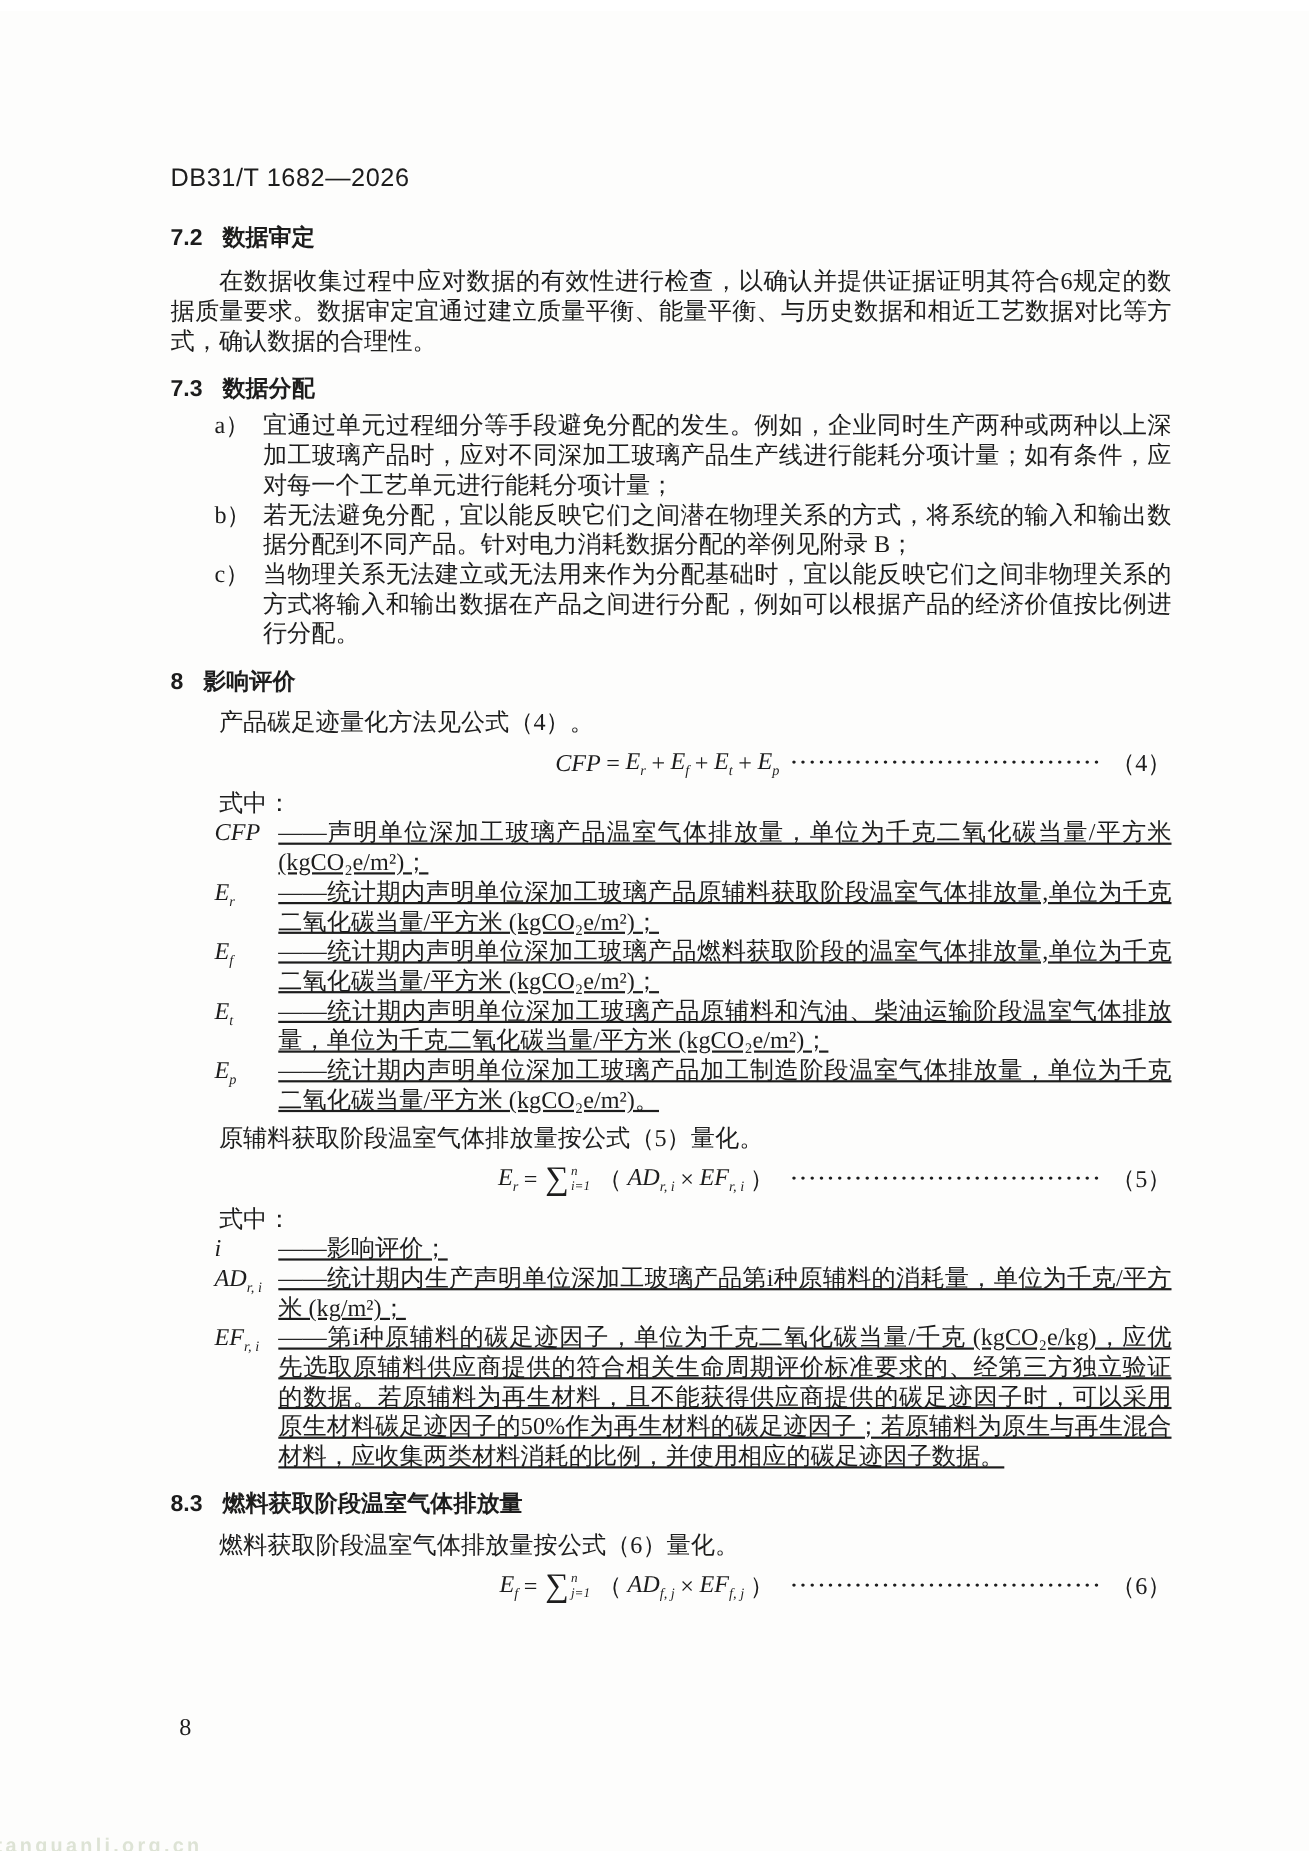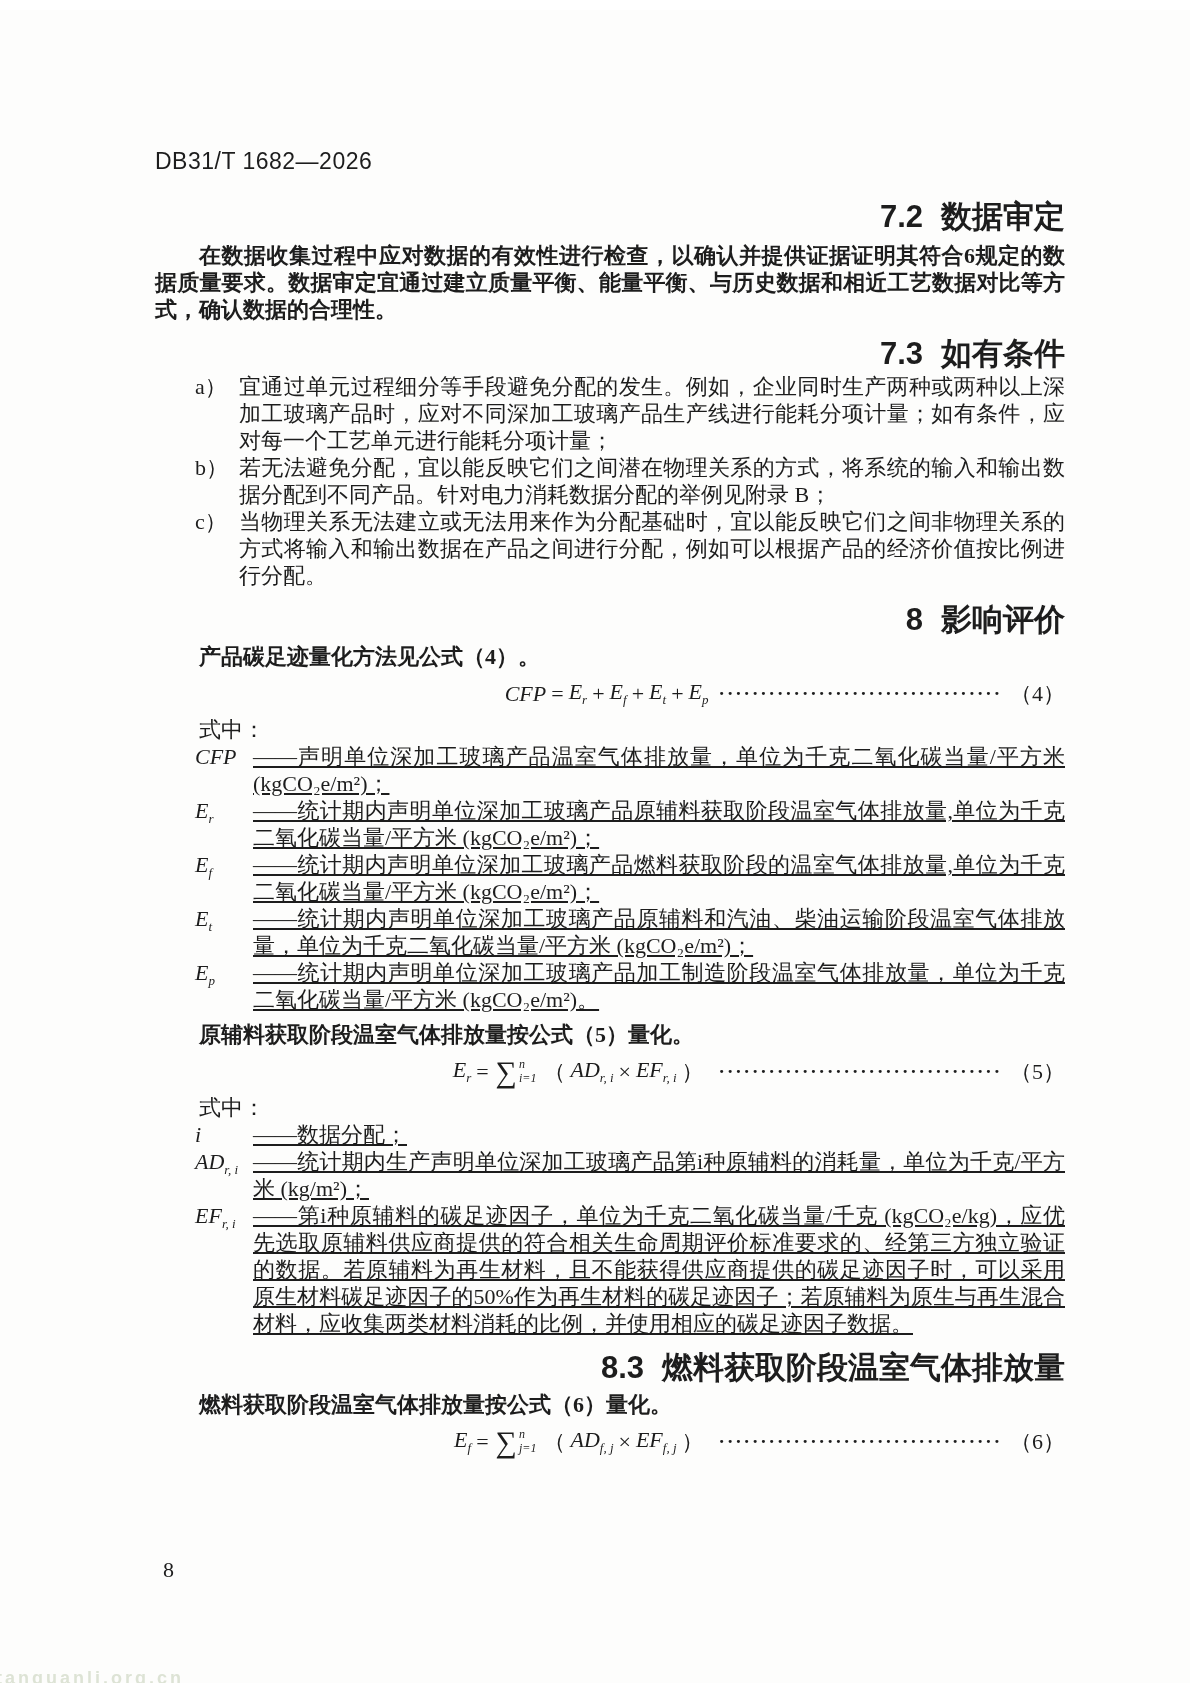--- a/index.html
+++ b/index.html
@@ -15,31 +15,29 @@
   }
   .content { position:absolute; left:155px; top:138px; width:910px; }
 
   .doc-code {
     font-family:"Liberation Sans","DejaVu Sans",sans-serif;
     font-size:23px; letter-spacing:0.5px; line-height:26px;
   }
 
   .heading {
     font-family:"Liberation Sans","DejaVu Sans",sans-serif;
-    font-weight:bold; font-size:31px; line-height:30px;
+    font-weight:bold; font-size:21px; line-height:30px;
     margin-top:16px;
-    text-align:right;
   }
   .heading .num { margin-right:18px; }
   .heading.first { margin-top:28px; }
 
   .para {
     line-height:27px; text-align:justify; text-indent:2em;
     margin-top:10px;
-    font-weight:bold;
   }
   .intro { margin-top:8px; }
 
   .list { margin-top:4px; }
   .list-item { display:flex; margin-left:40px; line-height:27px; }
   .list-item .label { flex:0 0 44px; }
   .list-item .text { flex:1; text-align:justify; }
 
   .formula {
     display:flex; justify-content:flex-end; align-items:center;
@@ -82,21 +80,21 @@
   <div class="content">
 
     <div class="doc-code">DB31/T 1682—2026</div>
 
     <div class="heading first">
       <span class="num">7.2</span><span>数据审定</span>
     </div>
     <div class="para">在数据收集过程中应对数据的有效性进行检查，以确认并提供证据证明其符合6规定的数据质量要求。数据审定宜通过建立质量平衡、能量平衡、与历史数据和相近工艺数据对比等方式，确认数据的合理性。</div>
 
     <div class="heading">
-      <span class="num">7.3</span><span>如有条件</span>
+      <span class="num">7.3</span><span>数据分配</span>
     </div>
     <div class="list">
         <div class="list-item">
           <span class="label">a）</span>
           <span class="text">宜通过单元过程细分等手段避免分配的发生。例如，企业同时生产两种或两种以上深加工玻璃产品时，应对不同深加工玻璃产品生产线进行能耗分项计量；如有条件，应对每一个工艺单元进行能耗分项计量；</span>
         </div>
         <div class="list-item">
           <span class="label">b）</span>
           <span class="text">若无法避免分配，宜以能反映它们之间潜在物理关系的方式，将系统的输入和输出数据分配到不同产品。针对电力消耗数据分配的举例见附录 B；</span>
         </div>
@@ -164,21 +162,21 @@
         <span class="fop">×</span>
         <span class="fvar">EF<sub>r, i</sub></span>
         <span class="fop">）</span>
         <span class="fdots">··································</span>
         <span class="feqnum">（5）</span>
       </div>
     <div class="where">式中：</div>
     <div class="defs">
         <div class="def">
           <span class="term">i</span>
-          <span class="desc">——数据分配；</span>
+          <span class="desc">——影响评价；</span>
         </div>
         <div class="def">
           <span class="term">AD<sub>r, i</sub></span>
           <span class="desc">——统计期内生产声明单位深加工玻璃产品第i种原辅料的消耗量，单位为千克/平方米 (kg/m²)；</span>
         </div>
         <div class="def">
           <span class="term">EF<sub>r, i</sub></span>
           <span class="desc">——第i种原辅料的碳足迹因子，单位为千克二氧化碳当量/千克 (kgCO₂e/kg)，应优先选取原辅料供应商提供的符合相关生命周期评价标准要求的、经第三方独立验证的数据。若原辅料为再生材料，且不能获得供应商提供的碳足迹因子时，可以采用原生材料碳足迹因子的50%作为再生材料的碳足迹因子；若原辅料为原生与再生混合材料，应收集两类材料消耗的比例，并使用相应的碳足迹因子数据。</span>
         </div>
       </div>

